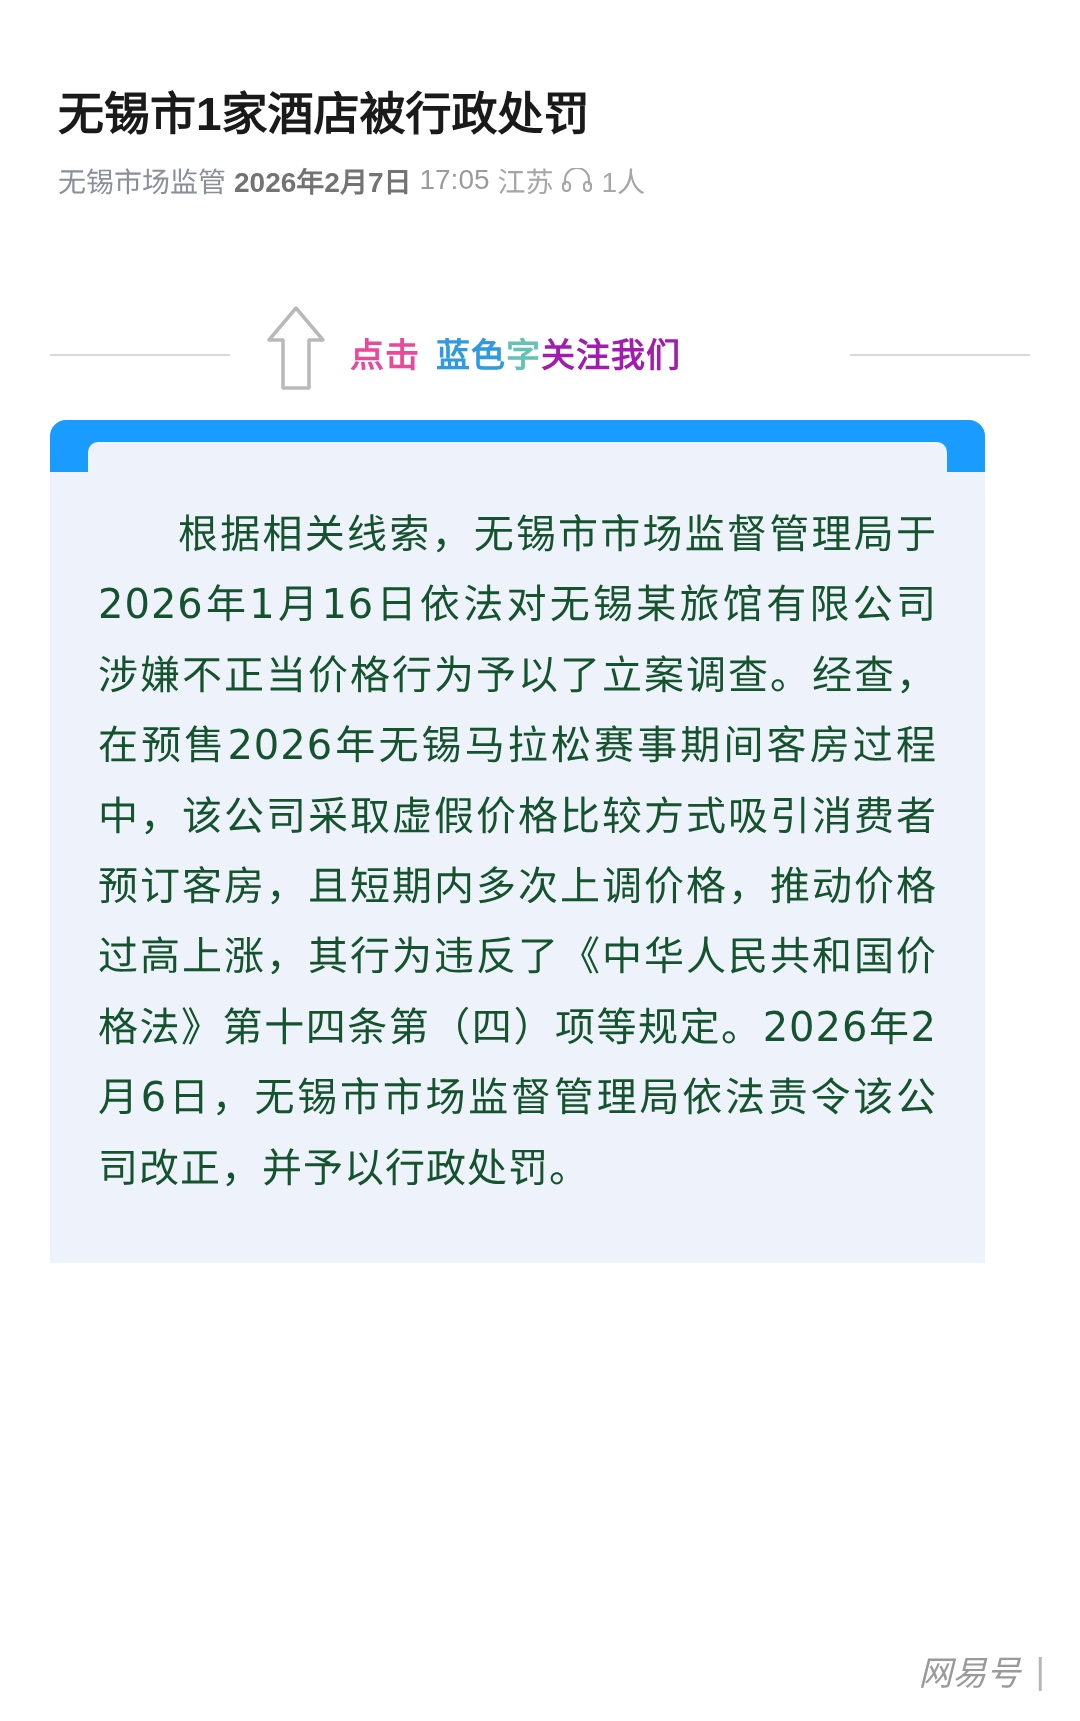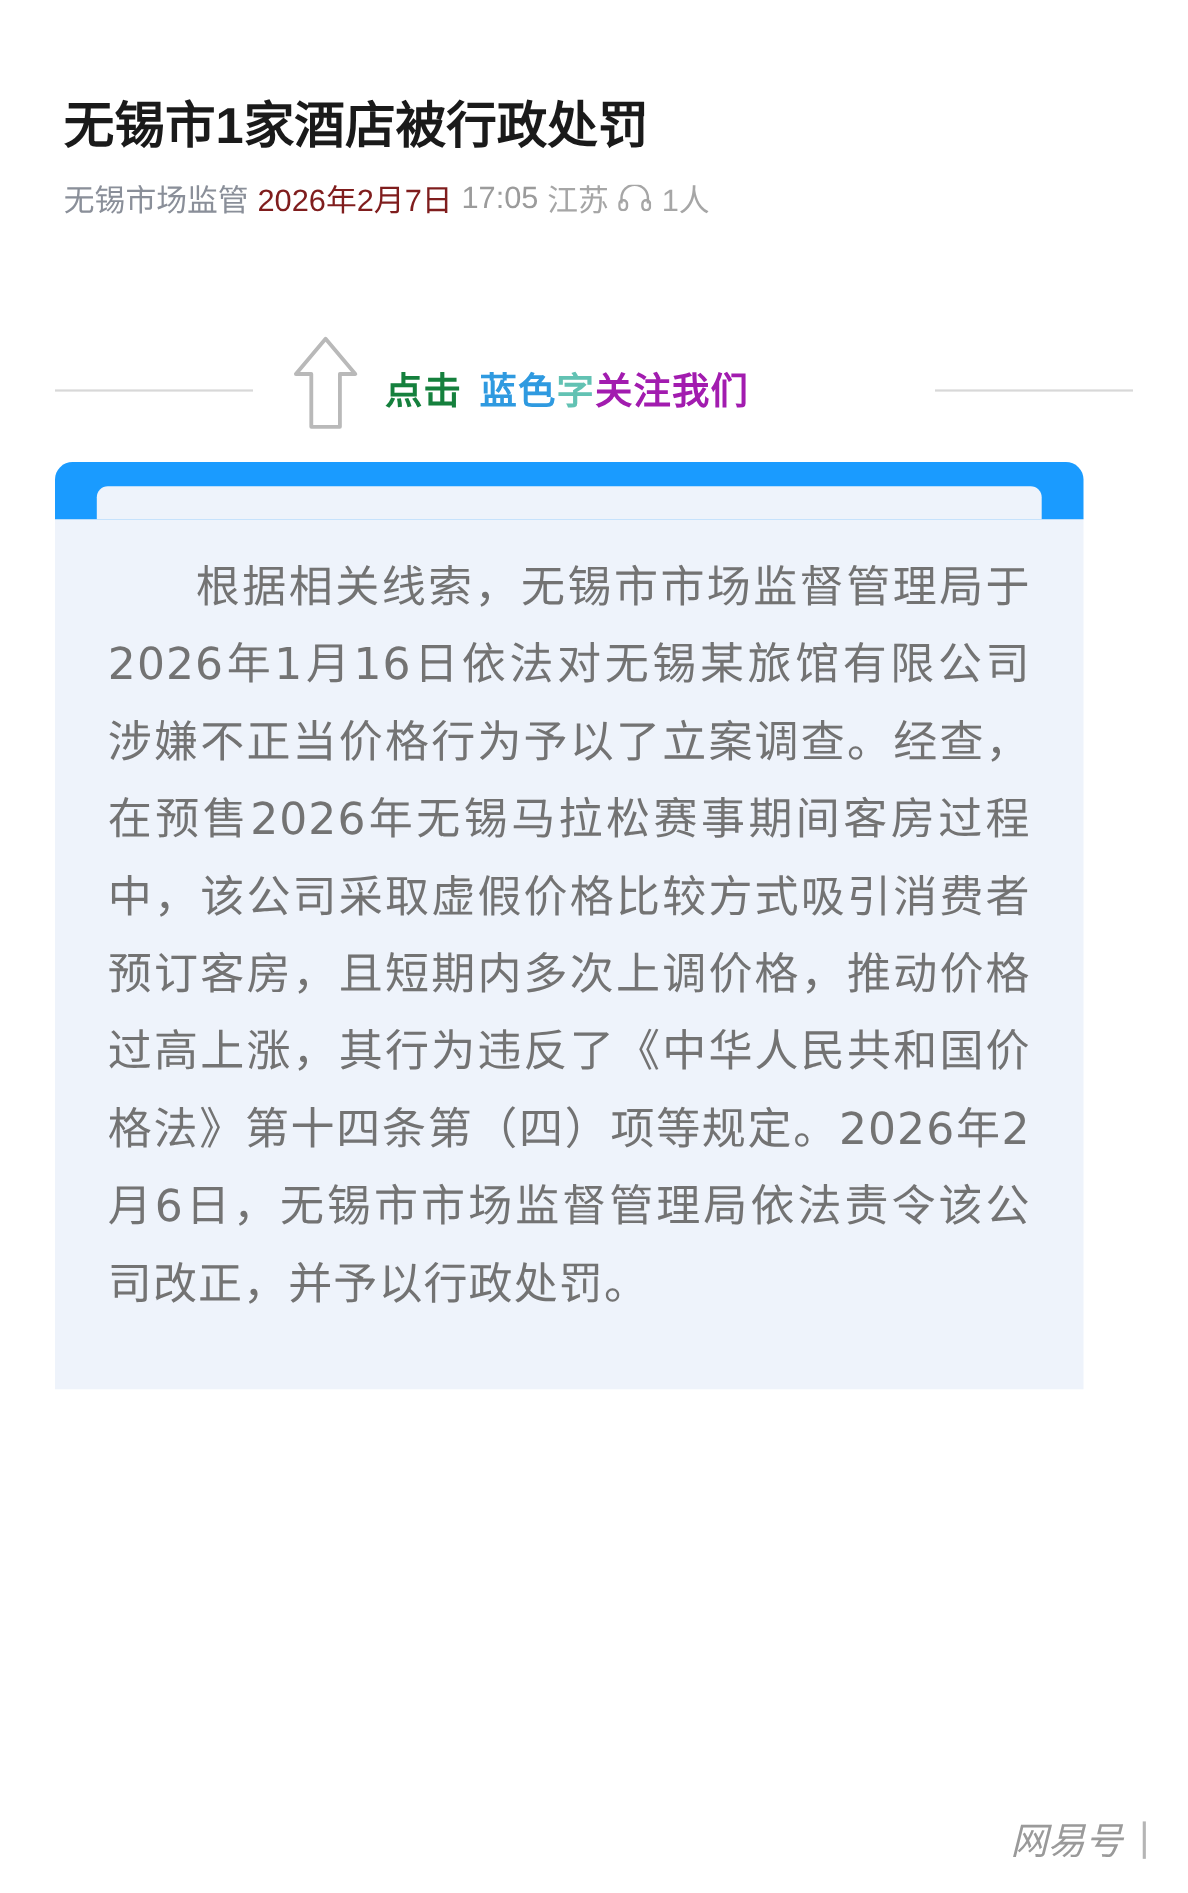--- a/index.html
+++ b/index.html
@@ -40,21 +40,21 @@
     top: 160px;
     display: flex;
     align-items: center;
     gap: 8px;
     font-size: 28px;
     color: #9b9b9b;
   }
   .meta-source {
     color: #8a8f99;
   }
-  .meta-date { color: #7f1d1d; }
+  .meta-date { color: #737373; font-weight: bold; }
   .meta-loc { color: #a6a6a6; }
   .meta-listen {
     display: flex;
     align-items: center;
     gap: 10px;
     color: #a6a6a6;
   }
   .headphone-icon {
     display: inline-block;
     width: 30px;
@@ -92,21 +92,21 @@
   .follow-text {
     position: absolute;
     left: 300px;
     top: 28px;
     font-size: 34px;
     font-weight: bold;
     letter-spacing: 1px;
     white-space: nowrap;
     font-family: "DejaVu Sans", sans-serif;
   }
-  .follow-text .c1 { color: #15803d; }
+  .follow-text .c1 { color: #ec4899; }
   .follow-text .c2 { color: #2f9ae0; margin-left: 16px; }
   .follow-text .c3 { color: #62c2b3; }
   .follow-text .c4 { color: #a21caf; }
 
   
   .card-wrap {
     position: absolute;
     left: 50px;
     top: 420px;
     width: 935px;
@@ -133,21 +133,21 @@
     width: 935px;
     background: #eef3fb;
     box-sizing: border-box;
     padding: 28px 48px 60px 48px;
     margin-top: -1px;
   }
   .card-body p {
     margin: 0;
     font-size: 40px;
     line-height: 1.76;
-    color: #737373;
+    color: #14532d;
     text-align: justify;
     text-justify: inter-ideograph;
     text-indent: 2em;
     letter-spacing: 1px;
     font-family: "DejaVu Sans", sans-serif;
   }
 
   
   .watermark {
     position: absolute;

